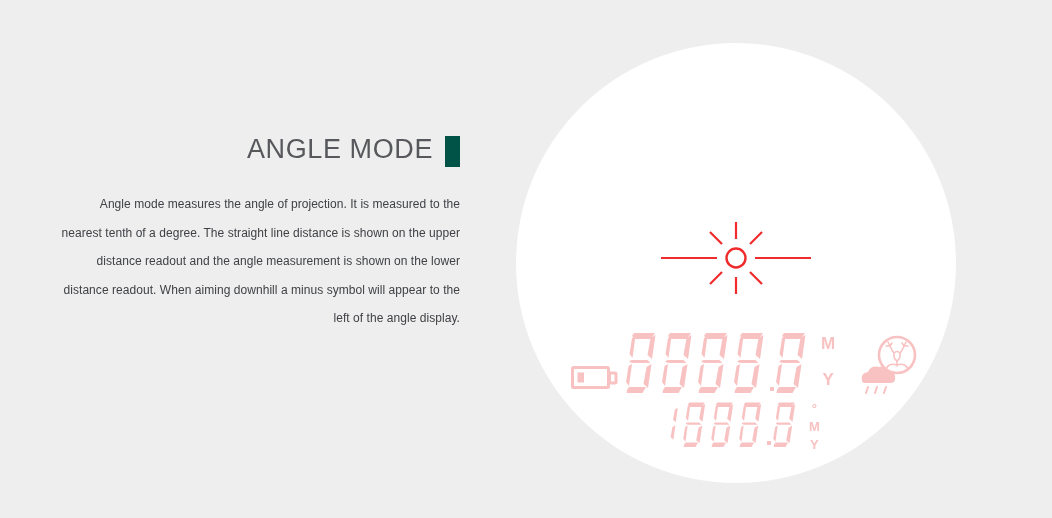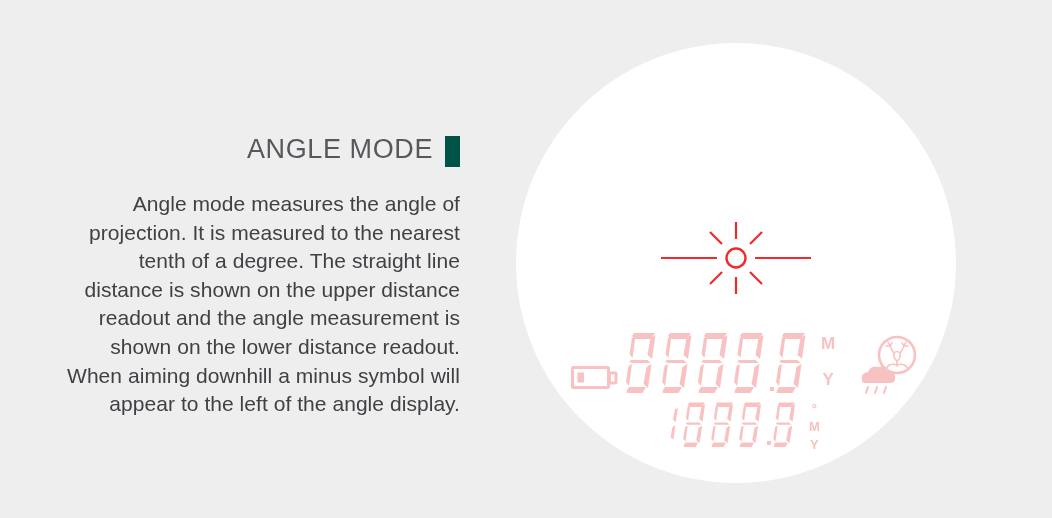--- a/index.html
+++ b/index.html
@@ -47,21 +47,21 @@
     background: #015348;
     flex: 0 0 auto;
   }
   .body-copy {
     position: absolute;
     left: 60px;
     top: 190px;
     width: 400px;
     text-align: right;
     font-family: "Liberation Sans", sans-serif;
-    font-size: 21px;
+    font-size: 12px;
     line-height: 28.6px;
     color: #3f4145;
     letter-spacing: 0.05px;
   }
 
   
   .scope-wrap {
     position: absolute;
     left: 516px;
     top: 43px;

